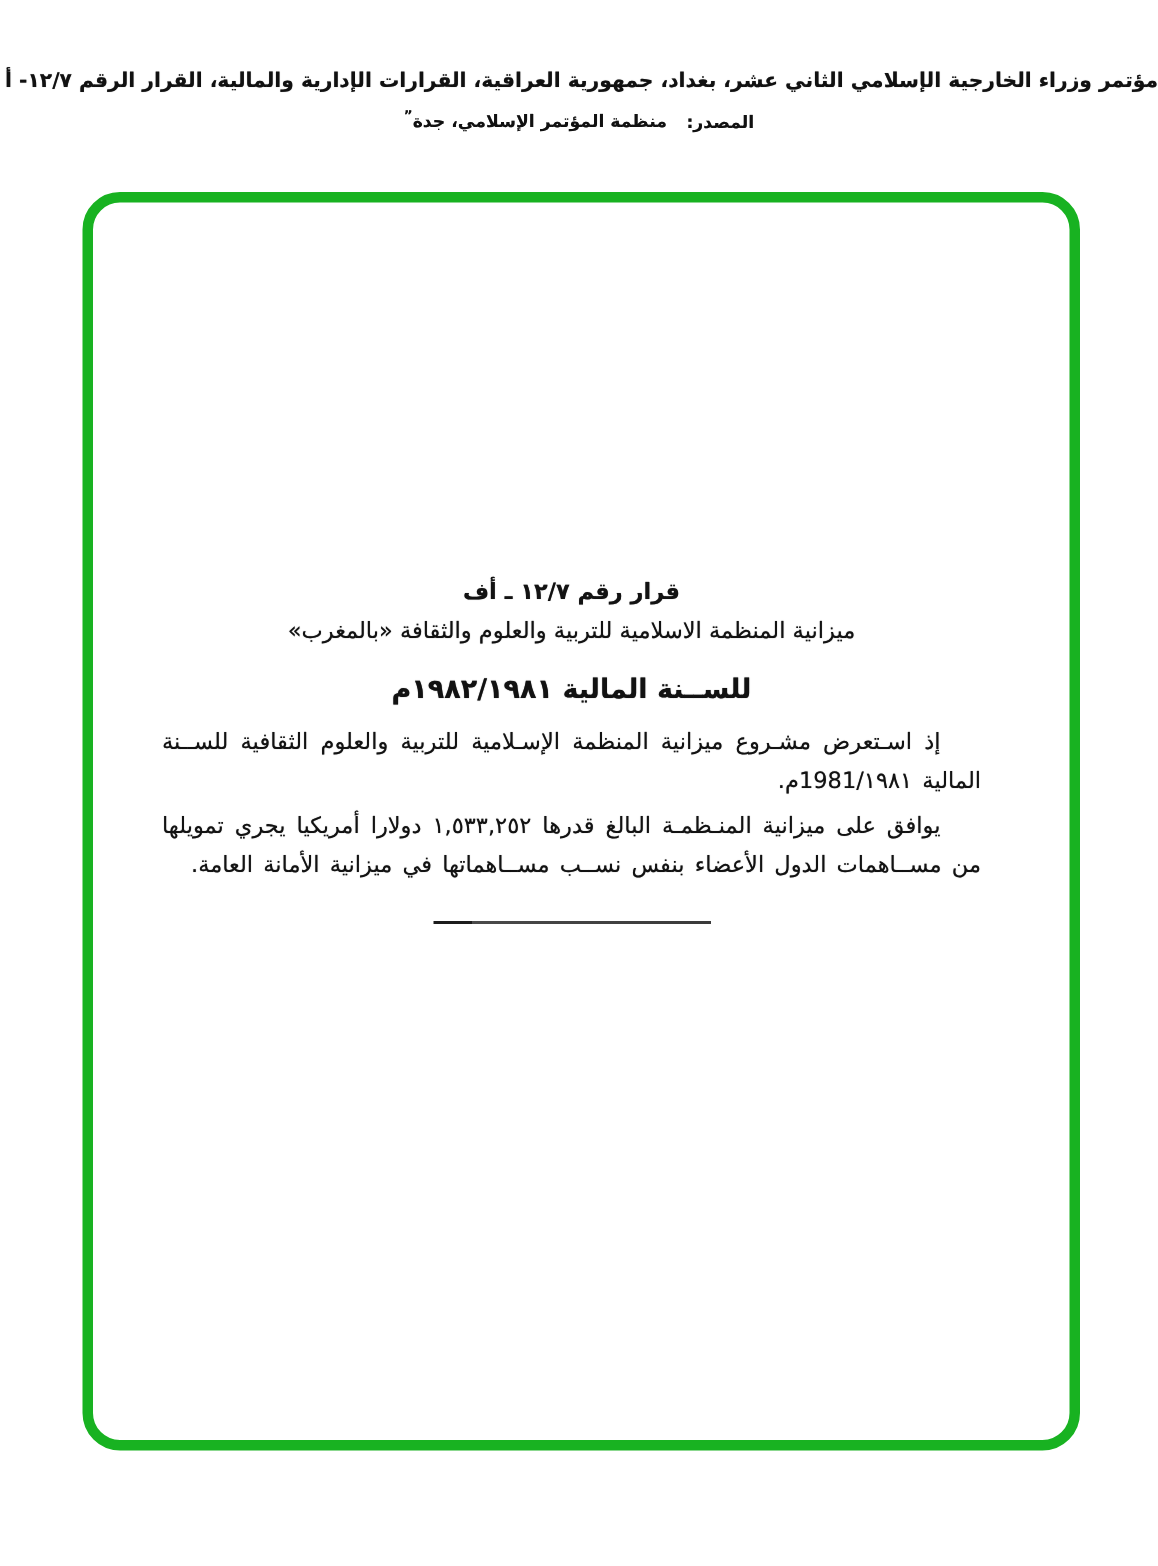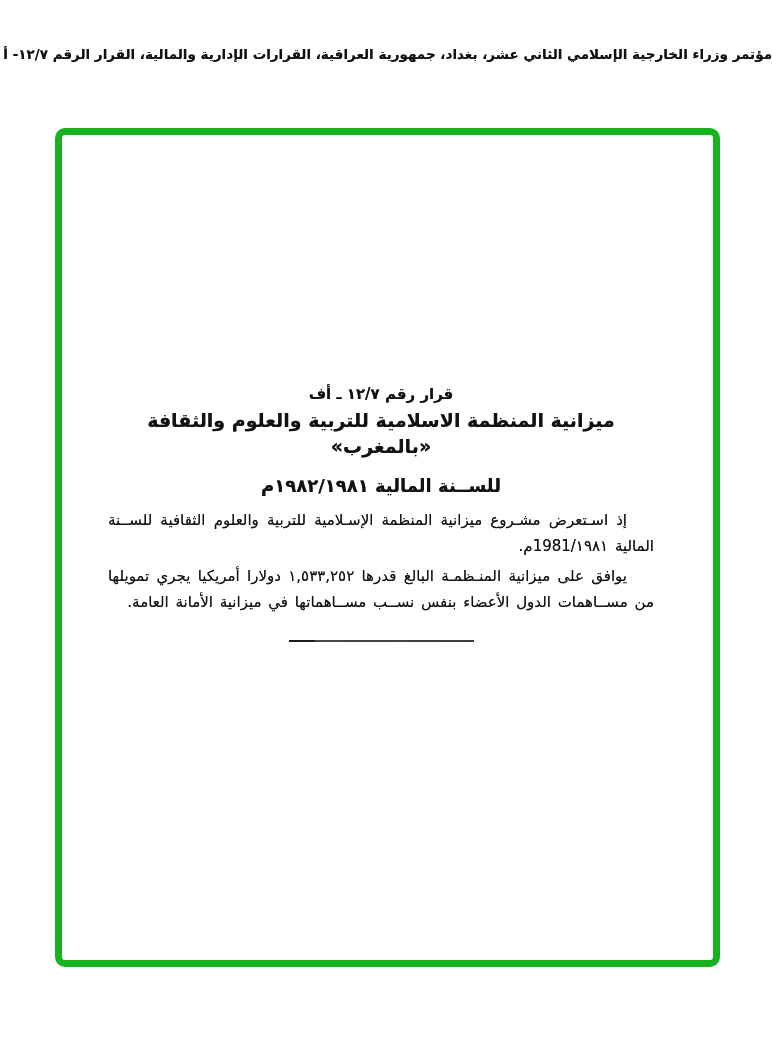--- a/index.html
+++ b/index.html
@@ -70,22 +70,22 @@
   }
   .decision-number {
     text-align: center;
     font-size: 15px;
     font-weight: bold;
     line-height: 18px;
     text-shadow: 0 0 0.5px rgba(0,0,0,0.6);
   }
   .doc-title {
     text-align: center;
-    font-size: 19px;
-    font-weight: bold;
+    font-size: 15px;
+    font-weight: normal;
     line-height: 26px;
     margin-top: 4px;
     text-shadow: 0 0 0.6px rgba(0,0,0,0.65);
   }
   .fiscal-year {
     text-align: center;
     font-size: 18px;
     font-weight: bold;
     line-height: 26px;
     margin-top: 14px;
@@ -109,23 +109,27 @@
     height: 2px;
     margin: 25px auto 0 auto;
     background: linear-gradient(to right, #1c1c1c 0%, #1c1c1c 14%, #4a4a4a 14%, #3a3a3a 100%);
   }
 </style>
 </head>
 <body>
 
 <header class="page-header">
   <div class="citation-line">مؤتمر وزراء الخارجية الإسلامي الثاني عشر، بغداد، جمهورية العراقية، القرارات الإدارية والمالية، القرار الرقم ١٢/٧- أ ف</div>
+  <div class="source-line">
+    <span class="source-label">المصدر:</span>
+    <span class="source-value">منظمة المؤتمر الإسلامي، جدة</span><span class="footnote-mark">”</span>
+  </div>
 </header>
 
-<div class="document-frame" style="border-color: rgb(24, 178, 33);">
+<div class="document-frame" style="border-color: rgb(24, 178, 33); border-radius: 25px;">
   <div class="doc-content">
     <div class="decision-number">قرار رقم ١٢/٧ ـ أف</div>
     <div class="doc-title">ميزانية المنظمة الاسلامية للتربية والعلوم والثقافة «بالمغرب»</div>
     <div class="fiscal-year">للســنة المالية ١٩٨٢/١٩٨١م</div>
 
     <p class="doc-paragraph p2">إذ اسـتعرض مشـروع ميزانية المنظمة الإسـلامية للتربية والعلوم الثقافية للســنة المالية 1981/١٩٨١م.</p>
     <p class="doc-paragraph p3">يوافق على ميزانية المنـظمـة البالغ قدرها ١,٥٣٣,٢٥٢ دولارا أمريكيا يجري تمويلها من مســاهمات الدول الأعضاء بنفس نســب مســاهماتها في ميزانية الأمانة العامة.</p>
 
     <div class="footnote-divider"></div>
   </div>

